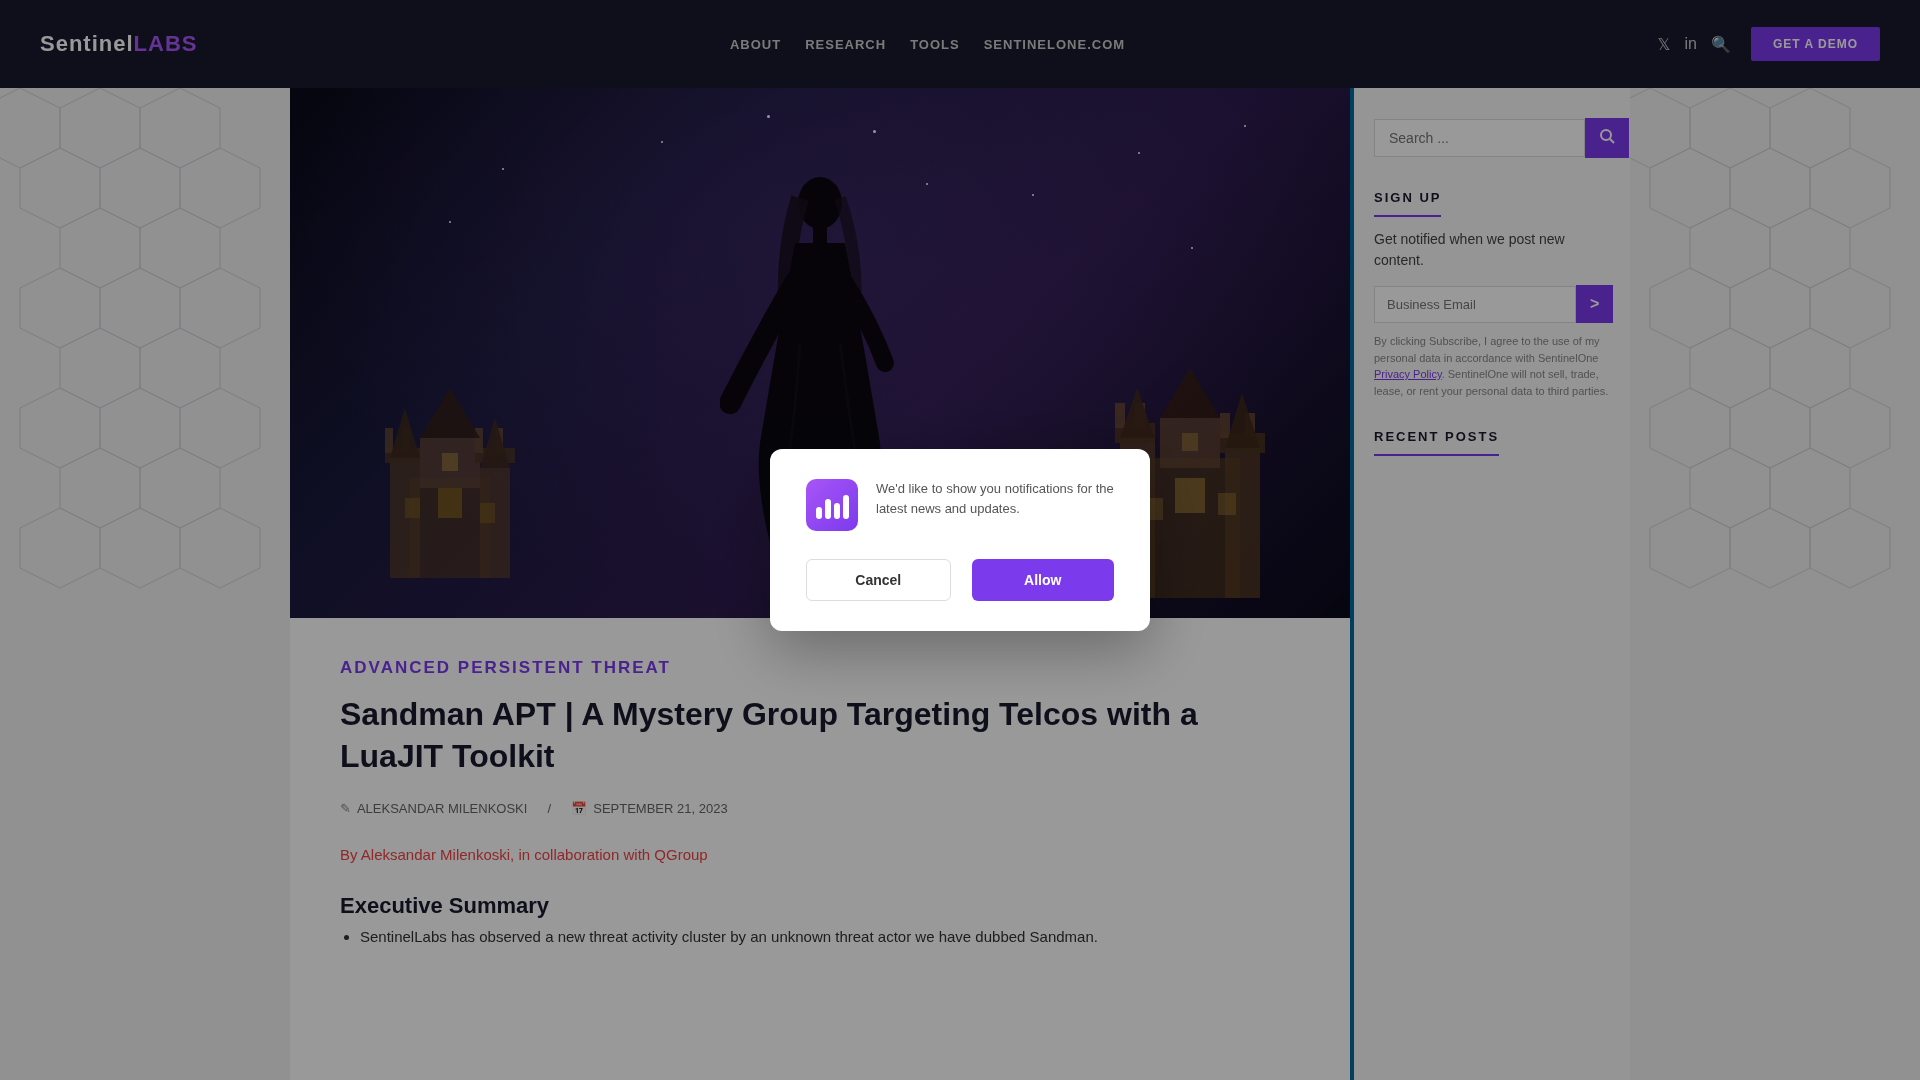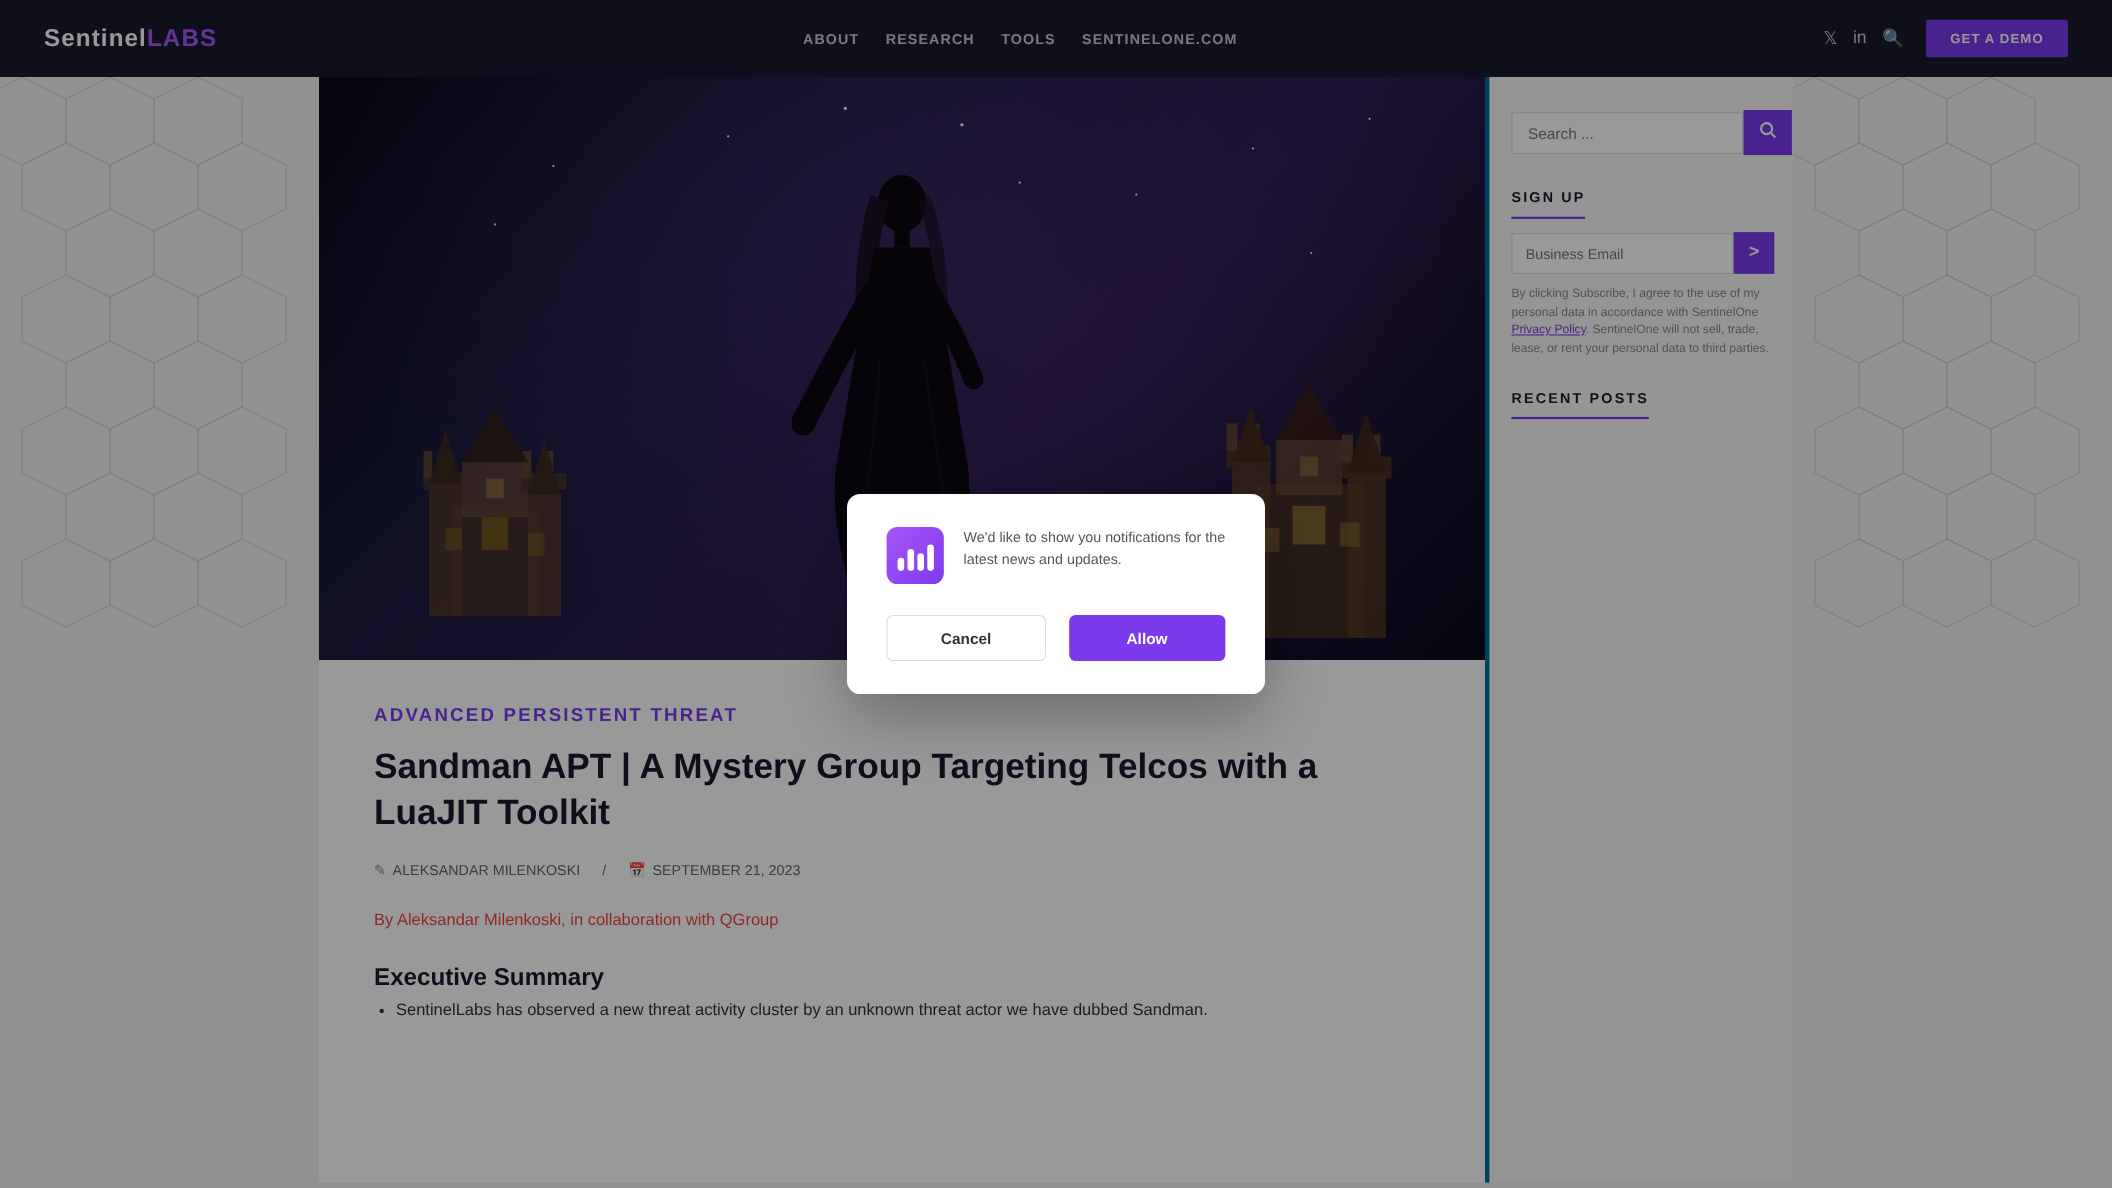--- a/index.html
+++ b/index.html
@@ -1,21 +1,21 @@
 <!DOCTYPE html>
 <html><head>
   <meta charset="utf-8">
   <style>
     * { margin: 0; padding: 0; box-sizing: border-box; }
     body { font-family: Arial, sans-serif; background: #f0f0f0; width: 1920px; min-height: 1080px; overflow-x: hidden; }
 
     
     .navbar {
       background: #1a1a2e;
-      height: 70px;
+      height: 88px;
       display: flex;
       align-items: center;
       justify-content: space-between;
       padding: 0 40px;
       position: relative;
       z-index: 100;
     }
     .navbar-logo {
       display: flex;
       align-items: center;
@@ -610,20 +610,21 @@
           <button class="search-btn">
             <svg width="16" height="16" viewBox="0 0 16 16" fill="white">
               <circle cx="7" cy="7" r="5" stroke="white" stroke-width="2" fill="none"></circle>
               <line x1="11" y1="11" x2="15" y2="15" stroke="white" stroke-width="2"></line>
             </svg>
           </button>
         </div>
 
         <div class="sidebar-section">
           <div class="sidebar-section-title">SIGN UP</div>
+          <p class="signup-text">Get notified when we post new content.</p>
           <div class="email-form">
             <input class="email-input" type="email" placeholder="Business Email" style="">
             <button class="email-submit">&gt;</button>
           </div>
           <p class="email-disclaimer">
             By clicking Subscribe, I agree to the use of my personal data in accordance with SentinelOne <a href="#">Privacy Policy</a>. SentinelOne will not sell, trade, lease, or rent your personal data to third parties.
           </p>
         </div>
 
         <div class="sidebar-section">

